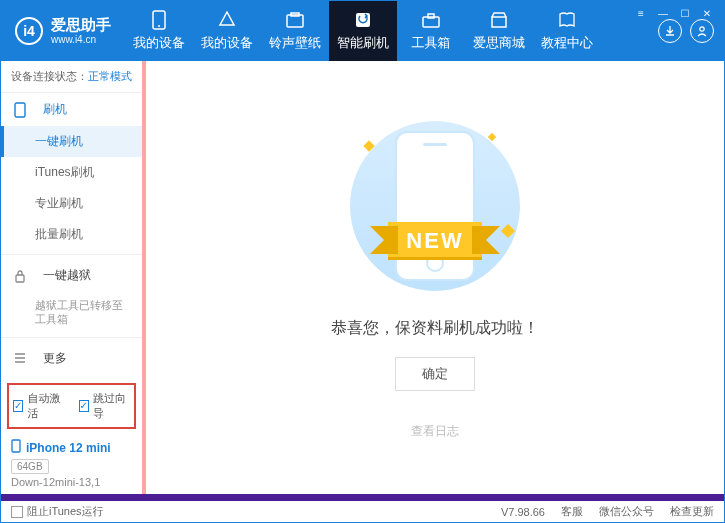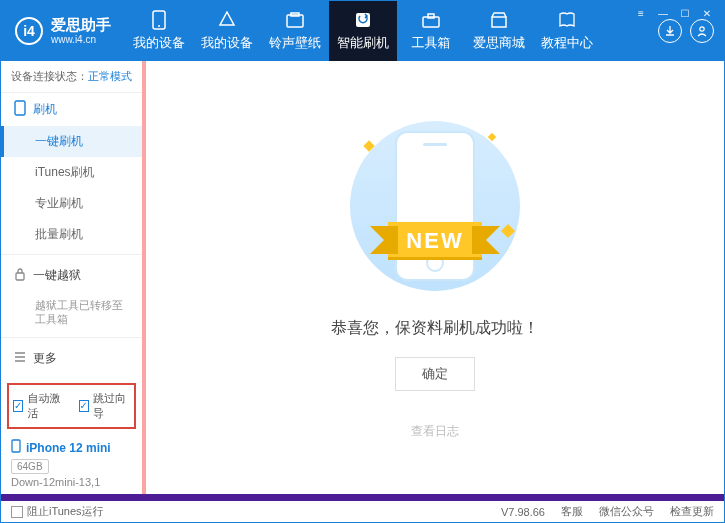--- a/index.html
+++ b/index.html
@@ -22,21 +22,21 @@
 .win-btn { width: 14px; height: 12px; display: flex; align-items: center; justify-content: center; cursor: pointer; opacity: .9; }
 .circle-btn { width: 24px; height: 24px; border: 1.5px solid #fff; border-radius: 50%; display: flex; align-items: center; justify-content: center; margin-top: 12px; cursor: pointer; }
 
 
 .body { flex: 1; display: flex; min-height: 0; }
 .sidebar { width: 145px; border-right: 4px solid #fca5a5; display: flex; flex-direction: column; }
 .status-bar { padding: 8px 10px; font-size: 11px; color: #666; border-bottom: 1px solid #eee; }
 .status-val { color: #1a7fd8; }
 .side-scroll { flex: 1; overflow: auto; }
 .side-group { }
-.side-group-header { display: flex; gap: 6px; padding: 8px 12px; color: #444; cursor: pointer; }
+.side-group-header { display: flex; align-items: center; gap: 16px; padding: 8px 12px; color: #444; cursor: pointer; }
 .side-group-header .gicon { width: 14px; height: 14px; display: flex; align-items: center; justify-content: center; color: #888; }
 .side-group.primary .side-group-header { color: #1a7fd8; }
 .side-group.primary .side-group-header .gicon { color: #1a7fd8; }
 .side-items { }
 .side-item { padding: 7px 10px 7px 34px; color: #666; cursor: pointer; position: relative; }
 .side-item.active { background: #e9f3fc; color: #1a7fd8; }
 .side-item.active::before { content: ""; position: absolute; left: 0; top: 0; bottom: 0; width: 3px; background: #1a7fd8; }
 .side-note { padding: 6px 10px 6px 34px; color: #999; font-size: 11px; line-height: 1.3; }
 .divider { height: 1px; background: #eee; margin: 4px 0; }
 

